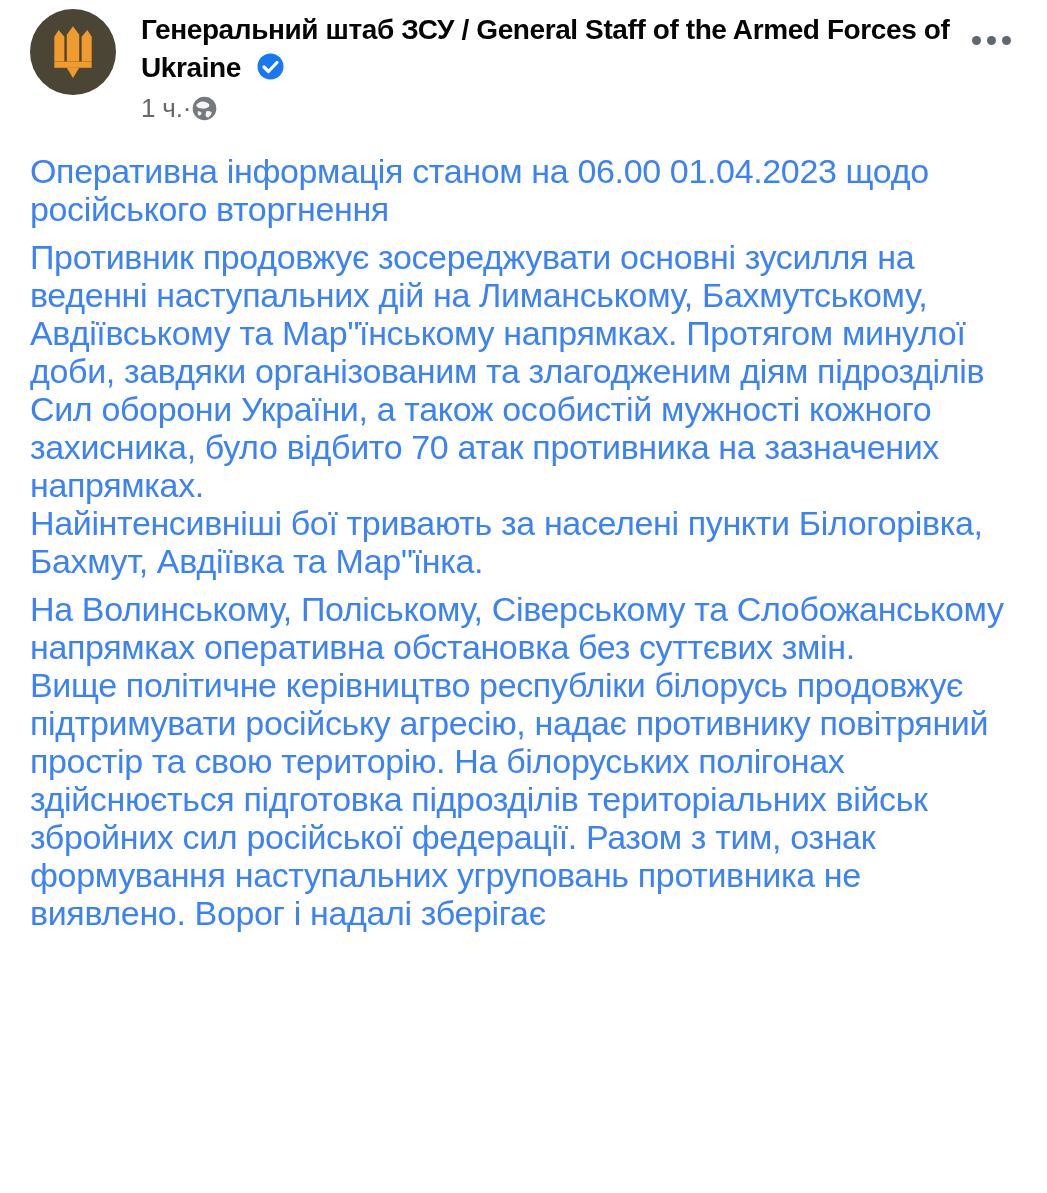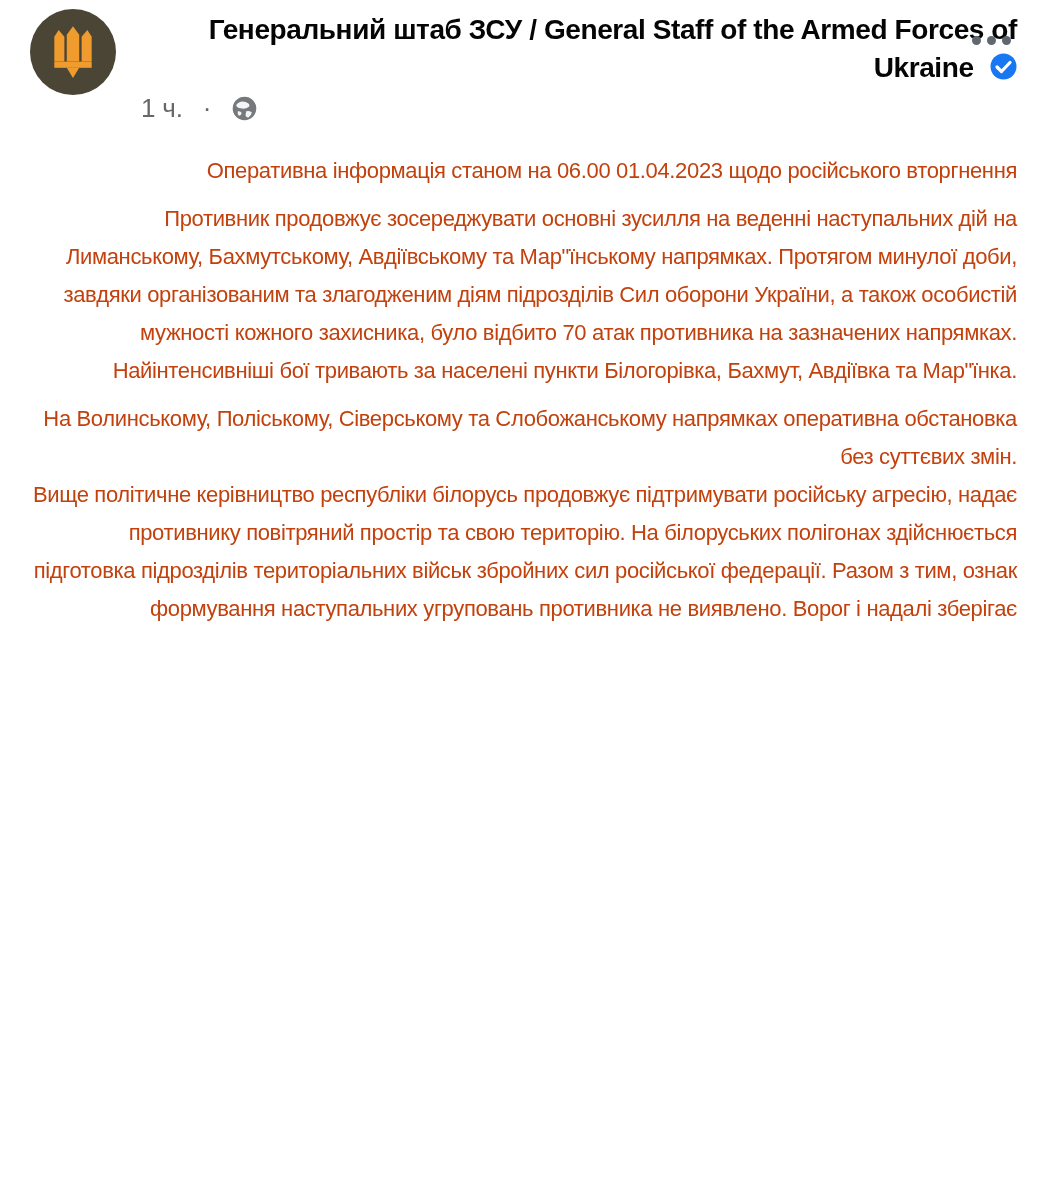--- a/index.html
+++ b/index.html
@@ -12,21 +12,20 @@
     height: 1193px;
     overflow: hidden;
     font-family: "Liberation Sans", sans-serif;
     color: #050505;
   }
   .post {
     width: 1047px;
     height: 1193px;
     background: #ffffff;
     position: relative;
-    text-align: right;
   }
   .header {
     display: flex;
     align-items: flex-start;
     padding: 9px 30px 0 30px;
     position: relative;
   }
   .avatar {
     width: 86px;
     height: 86px;
@@ -61,21 +60,21 @@
     margin-left: 9px;
   }
   .meta {
     margin-top: 7px;
     font-size: 26px;
     line-height: 28px;
     letter-spacing: -0.2px;
     color: #65676b;
     display: flex;
     align-items: center;
-    gap: 20px;
+    gap: 0;
   }
   .meta .time { cursor: pointer; }
   .globe {
     display: inline-block;
     width: 27px;
     height: 27px;
   }
   .options {
     position: absolute;
     right: 32px;
@@ -90,24 +89,24 @@
     width: 9px;
     height: 9px;
     border-radius: 50%;
     background: #606770;
   }
   .content {
     padding: 0 30px;
     margin-top: 30px;
   }
   .para {
-    font-size: 22px;
+    font-size: 34px;
     line-height: 38px;
     letter-spacing: -0.35px;
-    color: #c2410c;
+    color: #3b82f6;
     white-space: pre-line;
     margin: 0 0 10px 0;
   }
 </style>
 </head>
 <body>
 
 <div class="post">
 
   <div class="header">

